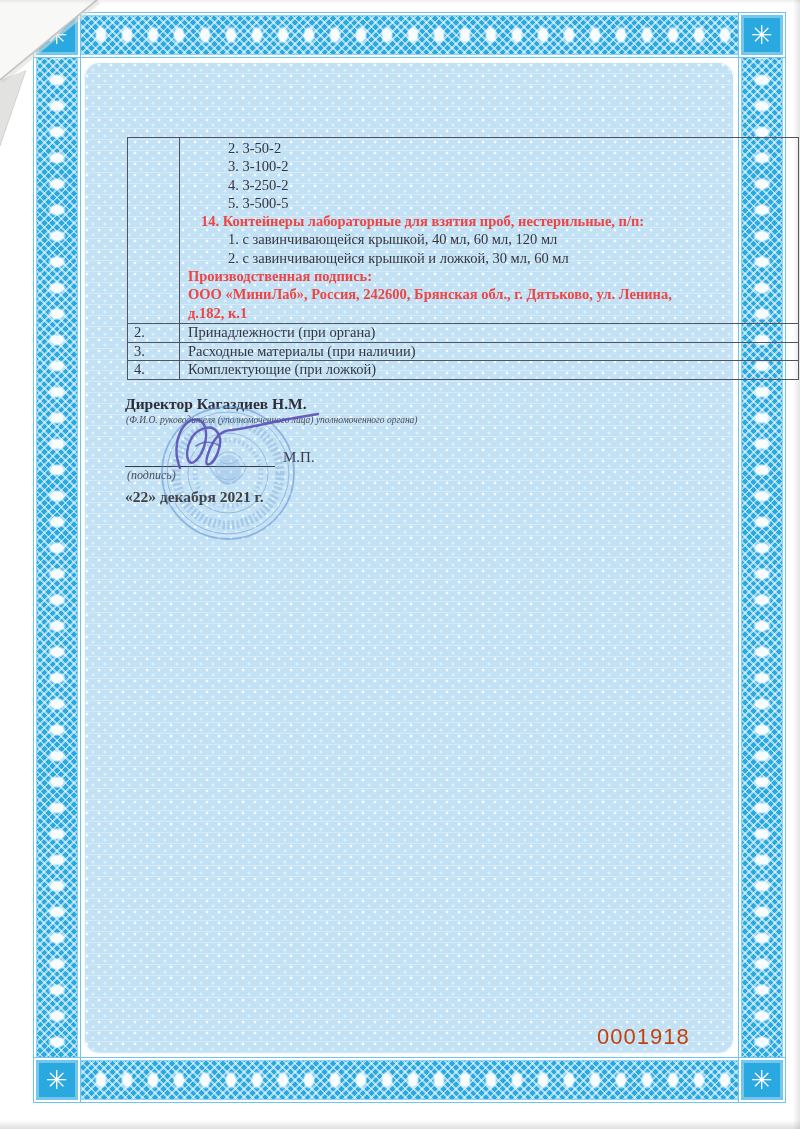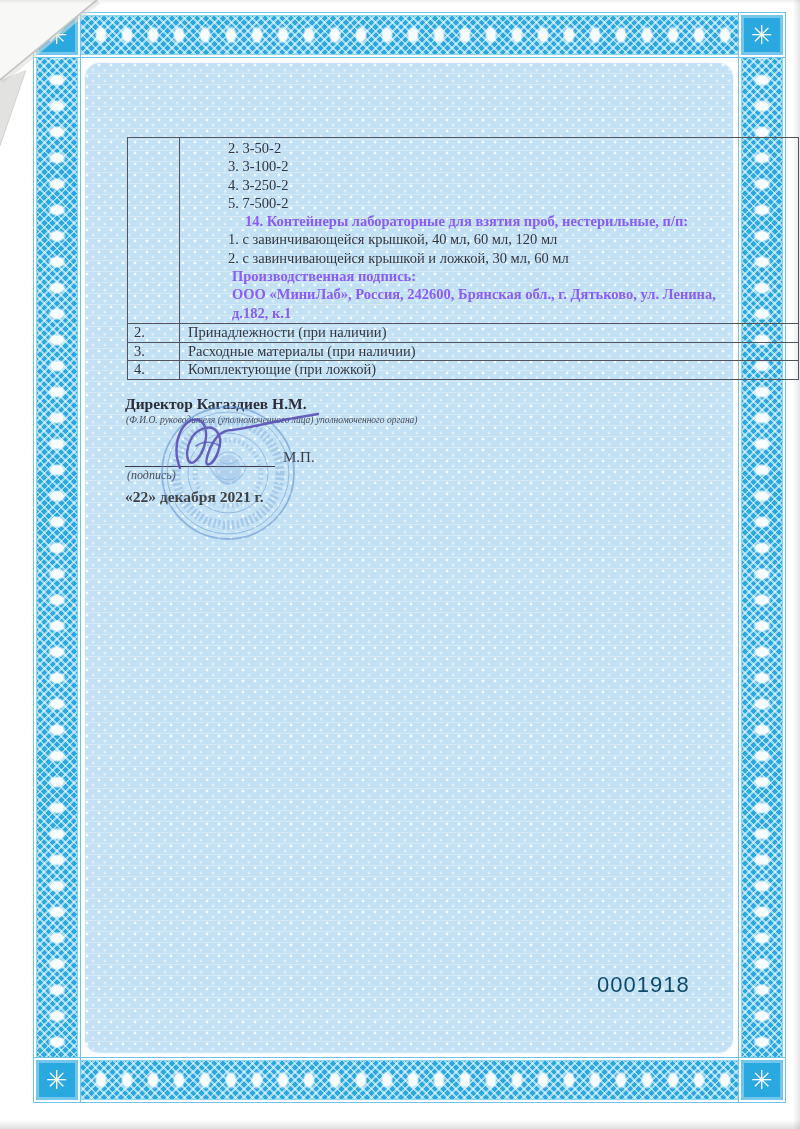--- a/index.html
+++ b/index.html
@@ -69,36 +69,36 @@
     border:1px solid #53535e;
     padding:1px 8px;vertical-align:top;
     overflow:hidden;white-space:nowrap;
   }
   .doc-table td.num{width:37px;padding-left:6px;}
   .doc-table tr.tall td{height:183px;}
   .doc-table tr.small td{height:15px;line-height:15.5px;}
   .ln{line-height:18.3px;}
   .ind-a{padding-left:40px;}
   .ind-b{padding-left:13px;}
-  .bold{font-weight:bold;color:#8b5cf6;margin-left:44px;}
+  .bold{font-weight:bold;color:#ef4444;}
   
   .abs{position:absolute;}
   .director-line{left:125px;top:395px;font-size:15.5px;font-weight:bold;color:#2e2e3a;}
   .director-caption{left:126px;top:415px;font-size:9.5px;font-style:italic;color:#4a4a58;}
   .sig-line{left:125px;top:440px;width:150px;height:26px;border-bottom:1.4px solid #3a3a46;}
   .seal-abbr{left:283px;top:449px;font-size:15px;color:#3a3a46;}
   .sig-caption{left:127px;top:468px;font-size:12px;font-style:italic;color:#4a4a58;}
   .date-line{left:125px;top:488px;font-size:15.5px;font-weight:bold;color:#404040;}
   .stamp{left:152px;top:398px;pointer-events:none;}
   .signature{left:166px;top:406px;pointer-events:none;}
   
   .serial{
-    left:597px;top:972px;width:150px;
+    left:597px;top:1024px;width:150px;
     font-family:"Liberation Sans","DejaVu Sans",sans-serif;
-    font-size:22px;letter-spacing:1px;color:#0c4a6e;
+    font-size:22px;letter-spacing:1px;color:#c2410c;
   }
   
   .fold{left:0;top:0;}
   .edge-right{position:absolute;right:0;top:0;bottom:0;width:7px;
     background:linear-gradient(to right, rgba(110,110,110,0), rgba(110,110,110,.18));}
   .edge-bottom{position:absolute;left:0;bottom:0;right:0;height:9px;
     background:linear-gradient(to bottom, rgba(110,110,110,0), rgba(110,110,110,.22));}
   .edge-top{position:absolute;left:0;top:0;right:0;height:4px;
     background:linear-gradient(to bottom, rgba(140,140,140,.14), rgba(140,140,140,0));}
 </style>
@@ -127,32 +127,32 @@
   <div class="panel"></div>
 
   <table class="doc-table">
     <tbody>
         <tr class="tall">
       <td class="num"></td>
       <td>
         <div class="ln ind-a">2. 3-50-2</div>
         <div class="ln ind-a">3. 3-100-2</div>
         <div class="ln ind-a">4. 3-250-2</div>
-        <div class="ln ind-a">5. 7-500-2</div>
+        <div class="ln ind-a">5. 3-500-5</div>
         <div class="ln ind-b bold">14. Контейнеры лабораторные для взятия проб, нестерильные, п/п:</div>
         <div class="ln ind-a">1. с завинчивающейся крышкой, 40 мл, 60 мл, 120 мл</div>
         <div class="ln ind-a">2. с завинчивающейся крышкой и ложкой, 30 мл, 60 мл</div>
         <div class="ln bold">Производственная подпись:</div>
         <div class="ln bold">ООО «МиниЛаб», Россия, 242600, Брянская обл., г. Дятьково, ул. Ленина,</div>
         <div class="ln bold">д.182, к.1</div>
       </td>
     </tr>
     <tr class="small">
       <td class="num">2.</td>
-      <td>Принадлежности (при наличии)</td>
+      <td>Принадлежности (при органа)</td>
     </tr>
     <tr class="small">
       <td class="num">3.</td>
       <td>Расходные материалы (при наличии)</td>
     </tr>
     <tr class="small">
       <td class="num">4.</td>
       <td>Комплектующие (при ложкой)</td>
     </tr>
   </tbody>

